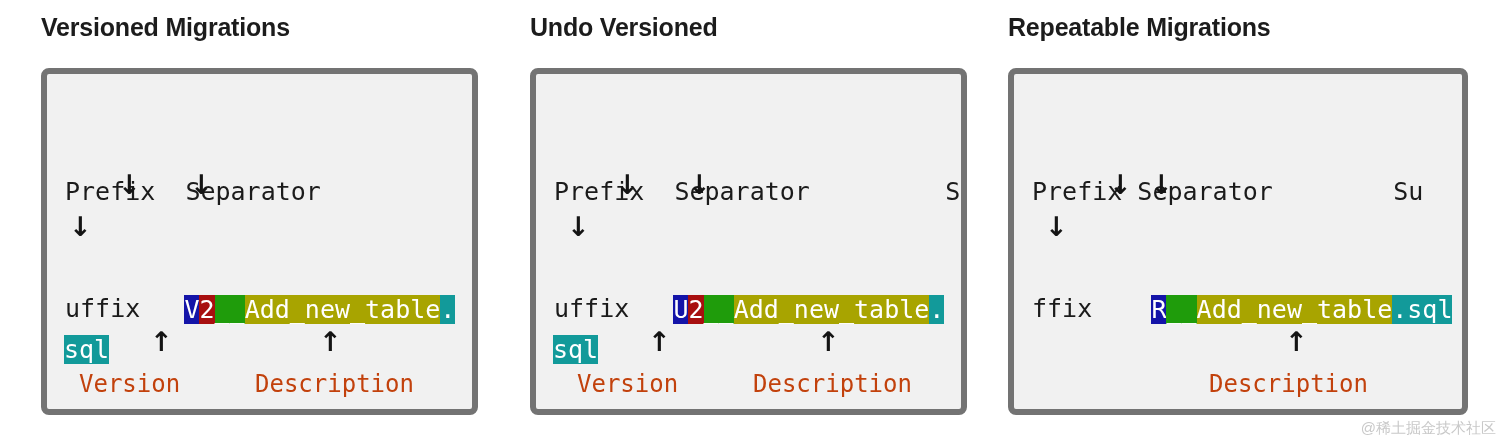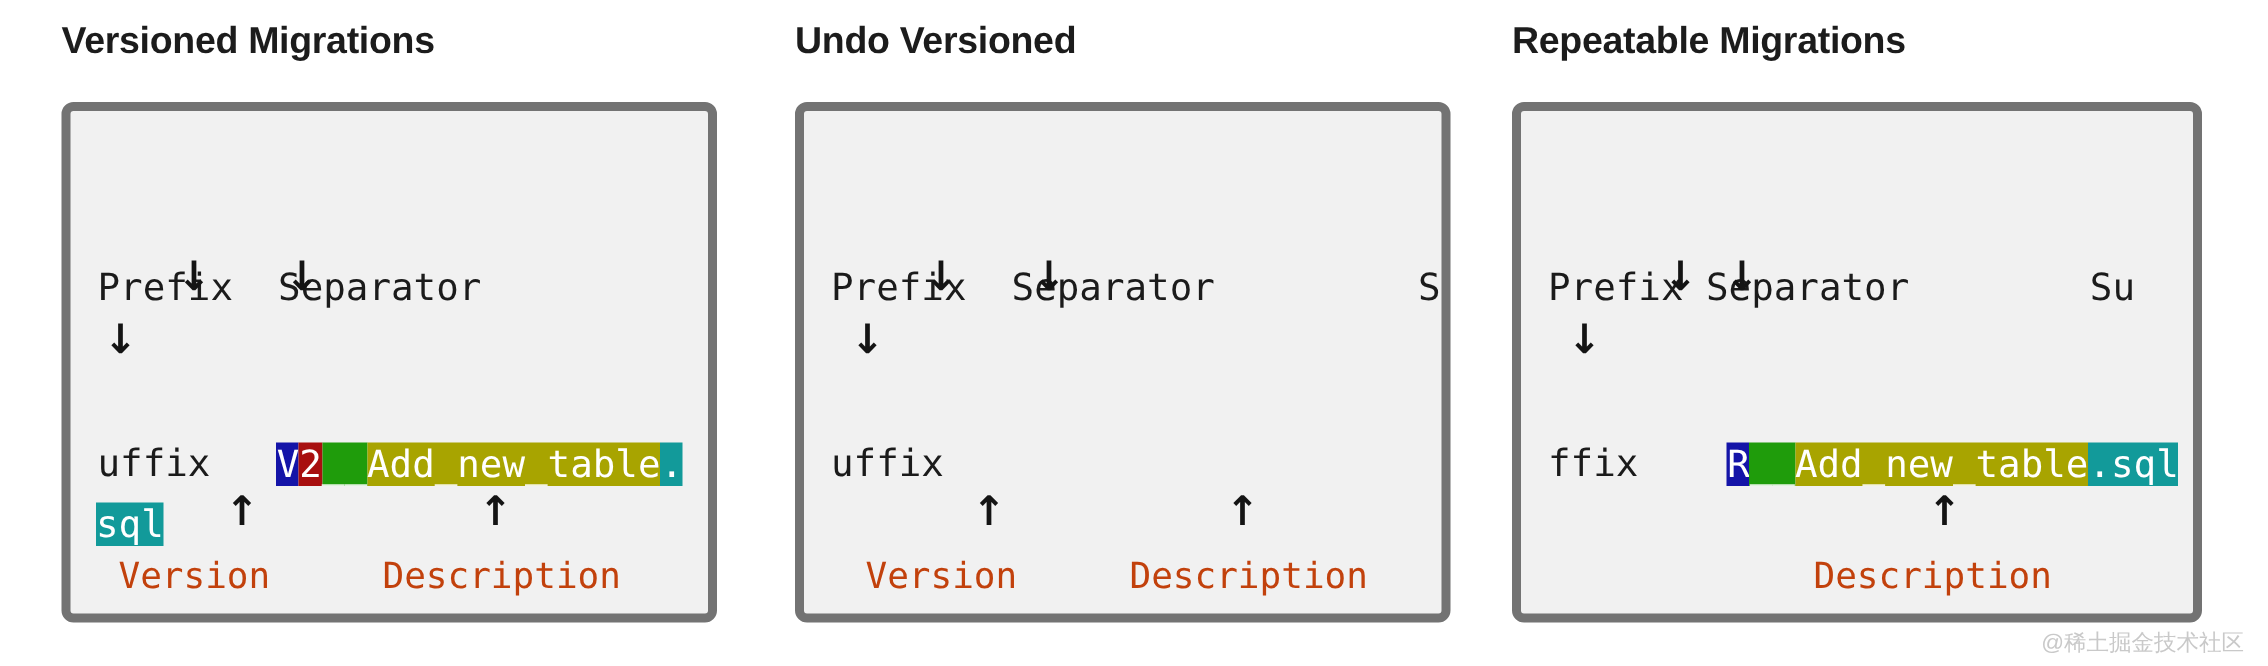--- a/index.html
+++ b/index.html
@@ -136,20 +136,23 @@
 
       <div class="hdr mono">
         <span class="hdr-line">Prefix  Separator         S</span>
         <span class="hdr-line">uffix</span>
       </div>
 
       <span class="arrow" style="left:80px;top:97px;">↓</span>
       <span class="arrow" style="left:152px;top:97px;">↓</span>
       <span class="arrow" style="left:31px;top:139px;">↓</span>
 
+      <div class="codeline" style="left:17px;top:176px;width:400px;">
+        <span class="seg" style="background:#1414a8;">U</span><span class="seg" style="background:#a80f0f;">2</span><span class="seg" style="background:#1f9c0b;">__</span><span class="seg" style="background:#a8a400;">Add_new_table</span><span class="seg" style="background:#129a9a;">.sql</span>
+      </div>
 
       <span class="arrow" style="left:112px;top:254px;">↑</span>
       <span class="arrow" style="left:281px;top:254px;">↑</span>
 
       <div class="labels" style="left:41px;top:296px;">Version</div>
       <div class="labels" style="left:217px;top:296px;">Description</div>
     </div>
   </div>
 
   <div class="col col-3">

